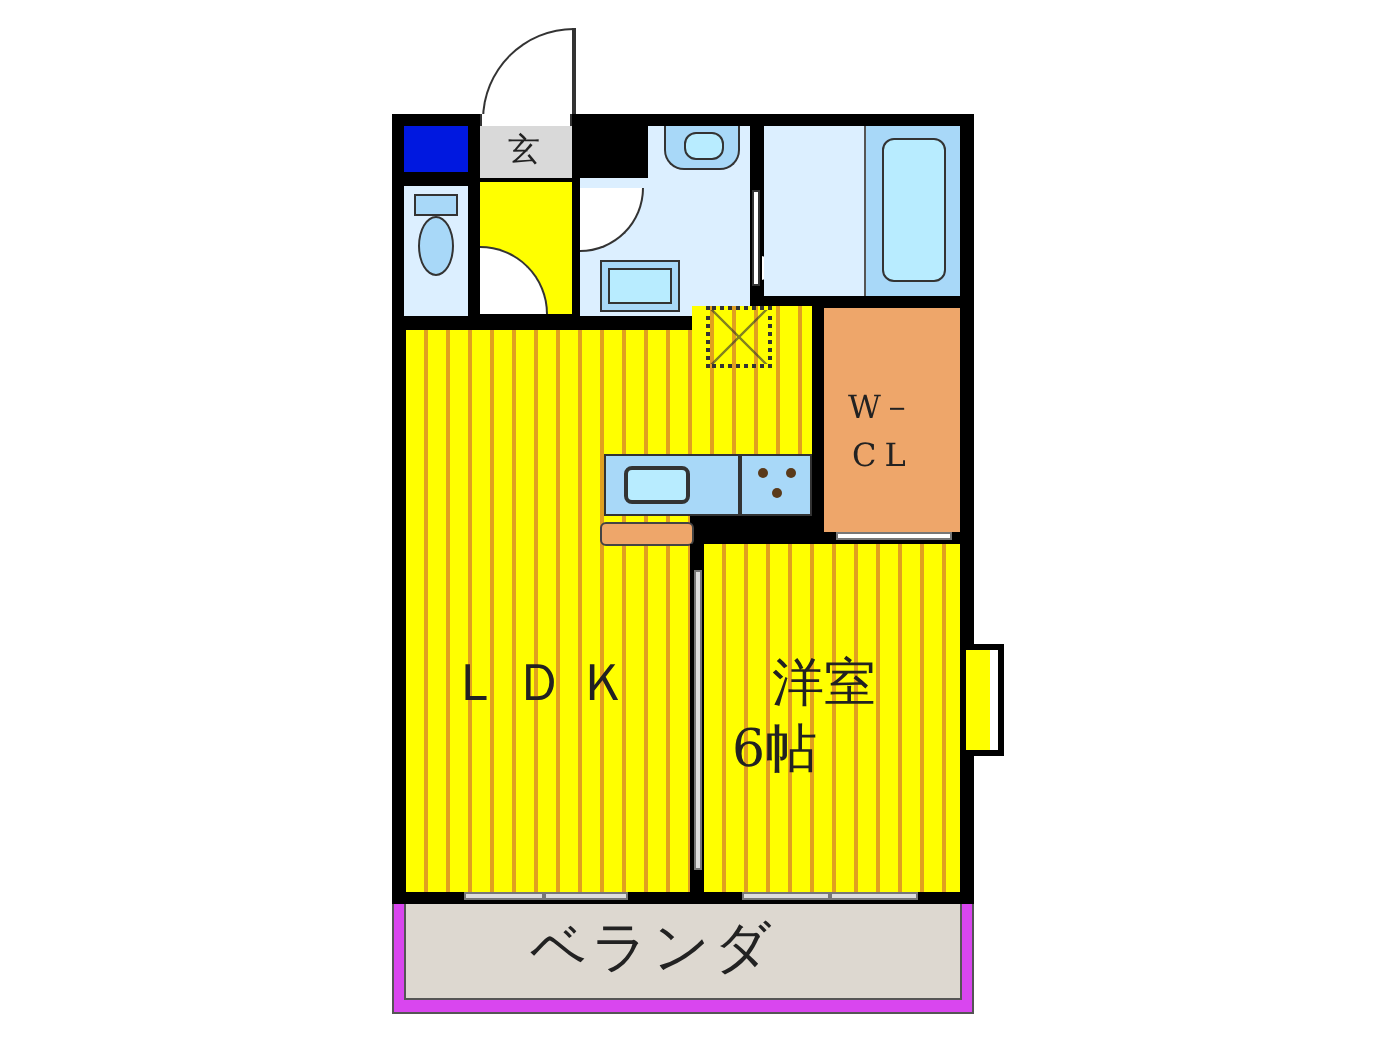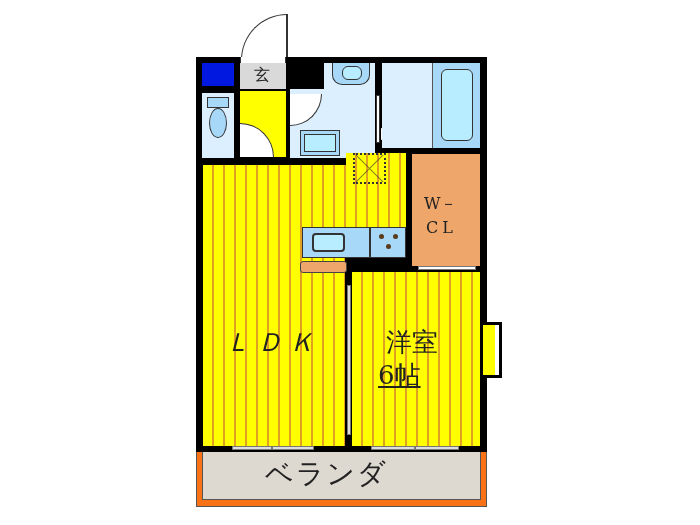--- a/index.html
+++ b/index.html
@@ -78,37 +78,37 @@
     <div class="abs" style="left:9px;top:5px;width:33px;height:19px;background:#b8ecff;border:2px solid #333;border-radius:4px;"></div>
   </div>
   <div class="abs" style="left:370px;top:227px;width:36px;height:31px;background:#a8d8f8;border:1px solid #333;">
     <div class="abs" style="left:8px;top:6px;width:5px;height:5px;border-radius:50%;background:#5a3a1a;"></div>
     <div class="abs" style="left:22px;top:6px;width:5px;height:5px;border-radius:50%;background:#5a3a1a;"></div>
     <div class="abs" style="left:15px;top:16px;width:5px;height:5px;border-radius:50%;background:#5a3a1a;"></div>
   </div>
   <div class="abs wall" style="left:345px;top:258px;width:67px;height:14px;"></div>
   <div class="abs" style="left:300px;top:261px;width:47px;height:12px;background:#eea66a;border:1px solid #444;border-radius:3px;"></div>
 
-  <span class="lbl" style="left:225px;top:329px;font-size:26px;letter-spacing:6px;font-style:italic;">ＬＤＫ</span>
+  <span class="lbl" style="left:225px;top:329px;font-size:26px;letter-spacing:6px;">ＬＤＫ</span>
 
   <div class="abs wall" style="left:345px;top:272px;width:7px;height:174px;"></div>
   <div class="abs win" style="left:347px;top:285px;width:4px;height:150px;background:#ddd;"></div>
 
   <div class="abs stripe" style="left:352px;top:272px;width:128px;height:174px;"></div>
   <span class="lbl" style="left:386px;top:329px;font-size:26px;">洋室</span>
-  <span class="lbl" style="left:378px;top:362px;font-size:26px;text-decoration:underline;">6帖</span>
+  <span class="lbl" style="left:366px;top:362px;font-size:26px;">6帖</span>
 
   <div class="abs" style="left:480px;top:322px;width:22px;height:56px;background:#000;">
     <div class="abs" style="left:3px;top:3px;width:12px;height:50px;background:#ffff00;"></div>
     <div class="abs" style="left:15px;top:3px;width:4px;height:50px;background:#fff;"></div>
   </div>
 
   <div class="abs win" style="left:232px;top:446px;width:40px;height:4px;background:#ddd;"></div>
   <div class="abs win" style="left:272px;top:446px;width:42px;height:4px;background:#ddd;"></div>
   <div class="abs win" style="left:371px;top:446px;width:44px;height:4px;background:#ddd;"></div>
   <div class="abs win" style="left:415px;top:446px;width:44px;height:4px;background:#ddd;"></div>
 
-  <div class="abs" style="left:196px;top:452px;width:291px;height:55px;background:#f97316;border:1px solid #555;border-top:none;">
+  <div class="abs" style="left:196px;top:452px;width:291px;height:55px;background:#d946ef;border:1px solid #555;border-top:none;">
     <div class="abs" style="left:5px;top:0;width:279px;height:48px;background:#ddd8d0;border:1px solid #555;border-top:none;"></div>
     <span class="lbl" style="left:68px;top:8px;font-size:28px;letter-spacing:2px;">ベランダ</span>
   </div>
 
 </div>
 
 </body></html>

